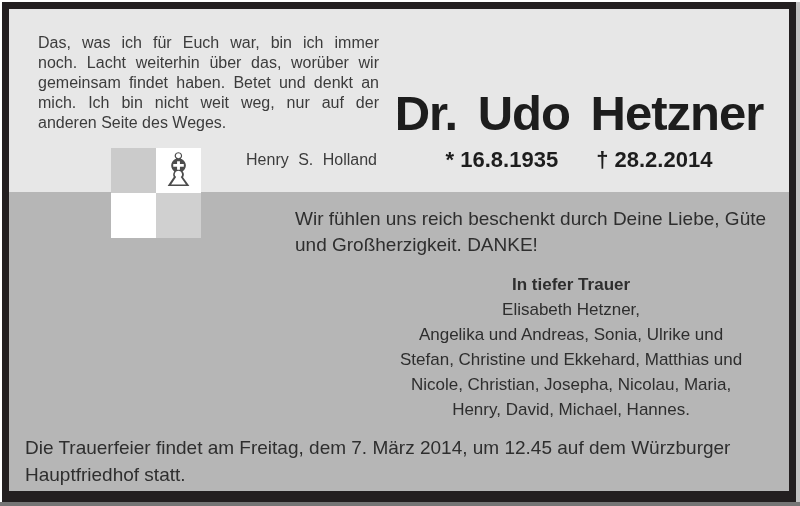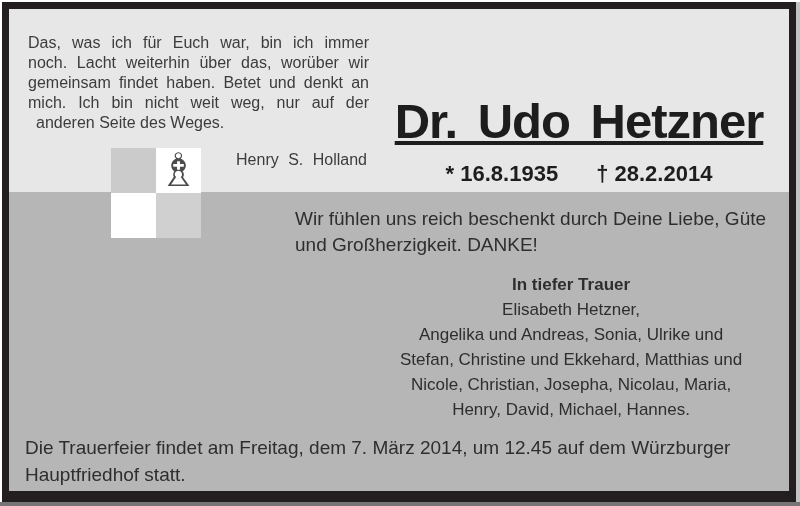--- a/index.html
+++ b/index.html
@@ -15,49 +15,48 @@
     box-sizing: border-box;
     border: 7px solid var(--border, #231f20);
     border-bottom-width: 11px;
     background: var(--top_bg, #e7e7e7);
   }
   .content { position: relative; width: 780px; height: 482px; overflow: hidden; }
   .section-top  { position: absolute; left: 0; top: 0;     width: 100%; height: 183px; background: var(--top_bg, #e7e7e7); }
   .section-gray { position: absolute; left: 0; top: 183px; width: 100%; height: 299px; background: var(--bottom_bg, #b6b6b6); }
 
   .quote {
-    position: absolute; left: 19px; top: 24px; width: 341px;
+    position: absolute; left: 29px; top: 24px; width: 341px;
     color: var(--quote_text, #3c3c3c);
     font-size: 16px; line-height: 20px;
   }
   .quote-lines div { text-align: justify; text-align-last: justify; white-space: nowrap; }
-  .quote-lines div:last-child { text-align-last: left; margin-left: 8px; }
+  .quote-lines div:last-child { text-align-last: left; }
   .quote-attribution { text-align: right; margin-top: 17px; word-spacing: 5px; padding-right: 2px; }
 
   .checkerboard {
     position: absolute; left: 102px; top: 139px;
     width: 90px; height: 90px;
     display: grid; grid-template-columns: 45px 45px; grid-template-rows: 45px 45px;
   }
   .sq-a { background: var(--checker_gray_top, #cbcbcb); }
   .sq-b { background: var(--checker_white, #ffffff); display: flex; align-items: center; justify-content: center; }
   .sq-c { background: var(--checker_white, #ffffff); }
   .sq-d { background: var(--checker_gray_bottom, #d0d0d0); }
   .bishop {
     font-family: "DejaVu Sans", sans-serif;
     font-size: 46px; line-height: 1;
     color: #4c4c4c; transform: translateY(-1px);
   }
 
   .title-block { position: absolute; left: 366px; top: 74px; width: 408px; text-align: center; color: var(--text_dark, #1d1d1d); }
   .name {
-    margin: 12px; font-size: 49px; font-weight: bold;
+    margin: 4px; font-size: 49px; font-weight: bold;
     letter-spacing: -1px; word-spacing: 8px; line-height: 1.1;
     white-space: nowrap;
-    text-decoration: underline;
   }
   .dates { margin-top: 6px; font-size: 22px; font-weight: bold; display: flex; justify-content: center; gap: 38px; }
 
   .condolence { position: absolute; left: 286px; top: 197px; font-size: 19px; line-height: 26px; color: var(--text_body, #2e2e2e); }
   .condolence div { white-space: nowrap; }
 
   .mourners { position: absolute; left: 391px; top: 263px; font-size: 17px; line-height: 25px; color: var(--text_body, #2e2e2e); text-align: center; }
   .mourners-heading { font-weight: bold; }
   .mourners-lines div { white-space: nowrap; }
 

